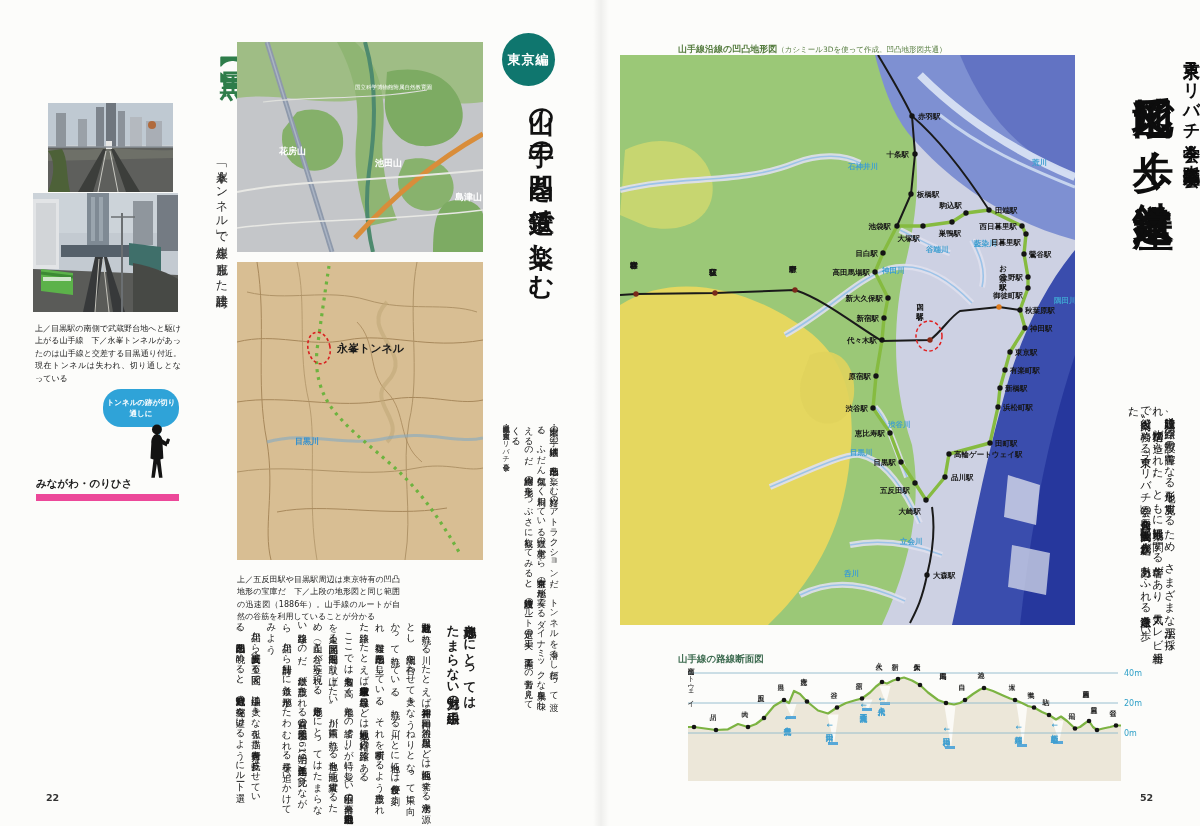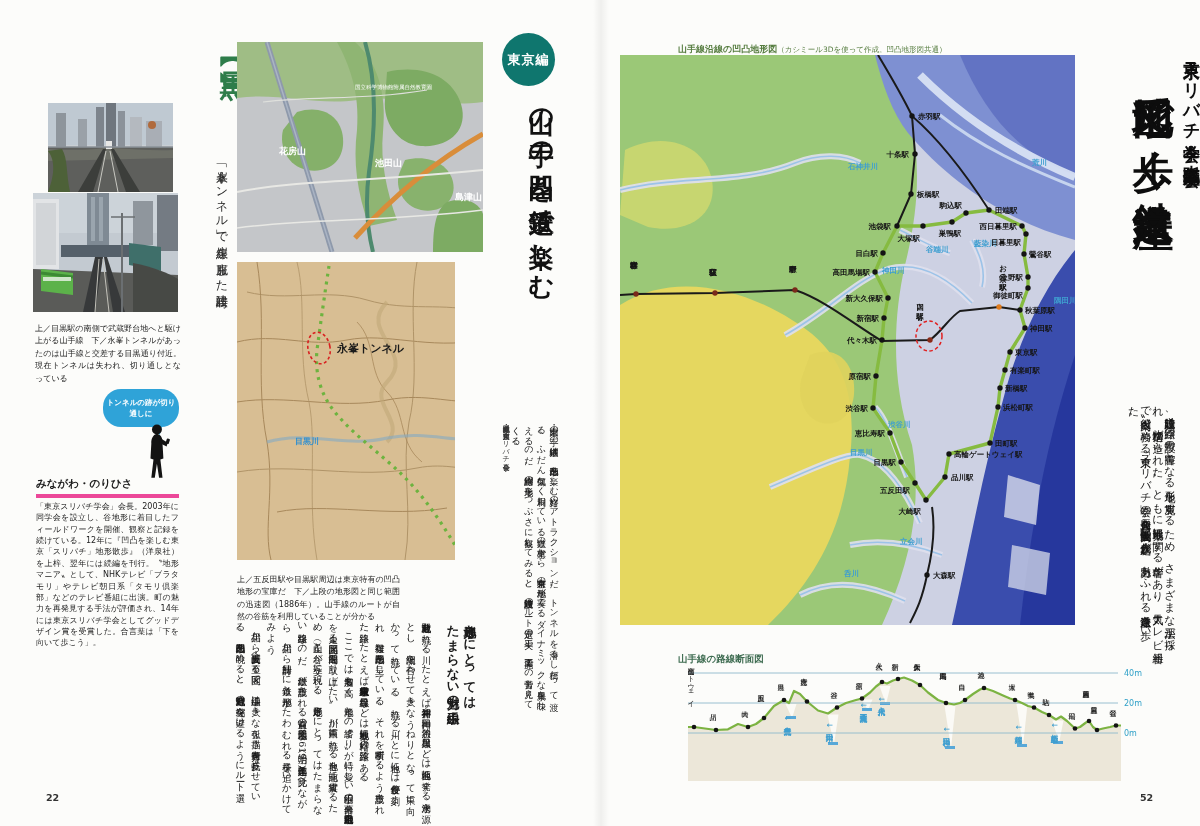--- a/index.html
+++ b/index.html
@@ -21,21 +21,21 @@
   .meguro-sub{position:absolute;left:201px;top:160px;height:250px;font-size:12px;color:#2b2b2b;
               letter-spacing:1px;}
   .bubble{position:absolute;left:103px;top:389px;width:76px;height:38px;background:#2fa3d8;
           border-radius:18px;display:flex;align-items:center;justify-content:center;text-align:center;
           color:#fff;font-size:7.5px;font-weight:bold;line-height:1.5;}
   .bubble .tail{position:absolute;right:14px;bottom:-8px;width:0;height:0;
           border-left:5px solid transparent;border-right:7px solid transparent;border-top:11px solid #2fa3d8;
           transform:rotate(-18deg);}
   .person{position:absolute;left:141px;top:424px;}
   .bio{position:absolute;left:36px;top:477px;width:143px;}
-  .bio h4{margin:0 0 3px 0;font-size:10.5px;font-weight:bold;border-bottom:4px solid #ec4899;padding-bottom:3px;}
+  .bio h4{margin:0 0 3px 0;font-size:10.5px;font-weight:bold;border-bottom:7px solid #ec4899;padding-bottom:3px;}
   .bio p{margin:0;font-size:8px;line-height:1.42;text-align:justify;color:#222;}
   .article{position:absolute;left:28px;top:616px;width:450px;height:194px;line-height:1.6;}
   .article h3{margin:0 0 0 10px;font-size:12.5px;font-weight:bold;line-height:1.35;}
   .article h3 span{display:block;}
   .article p{margin:0;font-size:9.5px;line-height:1.63;color:#161616;}
   .pagenum{position:absolute;font-size:9.5px;font-weight:bold;color:#333;}
 
   
   .map-frame{position:absolute;overflow:hidden;}
   .map-cap{position:absolute;left:237px;top:566px;width:163px;font-size:8px;line-height:1.55;
@@ -138,21 +138,20 @@
 
   <svg class="person" width="34" height="56" viewBox="0 0 30 52">
     <circle cx="14" cy="5" r="4.6" fill="#131313"></circle>
     <path d="M14,9 C10,10 8.6,14 8.8,18 L8,32 L10.8,33 L8.8,50 L12,50 L14,37 L16,50 L19.2,50 L17.2,33 L20,32 L19.2,18 C19.4,13 18,10 14,9 Z" fill="#131313"></path>
     <path d="M17,13 L24,17.5 L23,21 L16,17.5 Z" fill="#131313"></path>
     <rect x="22.6" y="13.5" width="3" height="5" rx="0.8" fill="#131313" transform="rotate(18 24 16)"></rect>
   </svg>
 
   <div class="bio">
     <h4>みながわ・のりひさ</h4>
-    <p>「東京スリバチ学会」会長。2003年に同学会を設立し、谷地形に着目したフィールドワークを開催、観察と記録を続けている。12年に『凹凸を楽しむ東京「スリバチ」地形散歩』（洋泉社）を上梓、翌年には続編を刊行。〝地形マニア〟として、NHKテレビ「ブラタモリ」やテレビ朝日系「タモリ倶楽部」などのテレビ番組に出演。町の魅力を再発見する手法が評価され、14年には東京スリバチ学会としてグッドデザイン賞を受賞した。合言葉は「下を向いて歩こう」。</p>
   </div>
 
   <div class="article vtx">
     <h3>
       <span>地形好きにとっては</span>
       <span>たまらない魅力の山手線</span>
     </h3>
     <p class="serif">武蔵野台地を流れる川、たとえば石神井川や神田川、渋谷川、目黒川などは台地面に発する湧水を源とし、細流を合わせて大きなうねりとなって東に向かって流れている。流れる川ごとに台地には侵食谷が刻まれ、複雑な凹凸地形を呈している。それを横断するよう敷設された路線、たとえば東急電鉄東横線や目黒線などは地形観察に格好の路線である。</p>
     <p class="serif">　ここでは知名度も高く、地形との〝絡まり〟が特に愛しい山手線の西半分、武蔵野（山手）台地を走る区間（品川～田端間）を取り上げたい。川が東西に流れる台地を南北に縦貫するため、山（丘）と谷が交互に現れる、地形好きにとってはたまらない路線なのだ。鉄道が敷設される直前の地形図（1886〈明治19〉年迅速図）と見比べながら、品川から時計回りに鉄道と地形がたわむれる様子を追いかけてみよう。</p>
     <p class="serif">　品川から大崎・五反田へ至る区間で、山手線は大きな弧を描き進行方向を反転させている。凹凸地形図を眺めると、武蔵野台地の突端を避けるようにルート選</p>
@@ -176,21 +175,21 @@
       <path d="M0,150 C60,138 130,140 246,128" stroke="#e8e8e4" stroke-width="2" fill="none"></path>
       <path d="M0,186 C70,176 150,180 246,168" stroke="#e8e8e4" stroke-width="1.5" fill="none"></path>
       <path d="M26,60 C80,54 130,58 190,48" stroke="#dfe0dc" stroke-width="1.2" fill="none"></path>
       <text class="tiny-lab" x="118" y="47">国立科学博物館附属自然教育園</text>
       <text class="hill-lab" x="42" y="112">花房山</text>
       <text class="hill-lab" x="138" y="124">池田山</text>
       <text class="hill-lab" x="218" y="158">島津山</text>
     </svg>
   </div>
 
-  <div class="map-frame" style="left:237px;top:262px;width:218px;height:298px;">
+  <div class="map-frame" style="left:237px;top:262px;width:246px;height:298px;">
     <svg width="246" height="298" viewBox="0 0 246 298">
       <rect width="246" height="298" fill="#d8be93"></rect>
       <path d="M10,30 C50,40 90,26 130,38 C170,50 210,40 240,50" stroke="#b09468" stroke-width="1" fill="none"></path>
       <path d="M0,80 C40,70 70,86 110,78 C150,70 190,88 246,78" stroke="#a8895c" stroke-width="1" fill="none"></path>
       <path d="M20,0 C30,60 18,120 30,180 C38,230 26,266 34,298" stroke="#a8895c" stroke-width="1" fill="none"></path>
       <path d="M180,0 C170,50 184,110 172,160 C164,204 176,250 168,298" stroke="#b09468" stroke-width="1" fill="none"></path>
       <path d="M0,140 C50,132 100,148 150,138 C190,130 220,144 246,138" stroke="#a8895c" stroke-width="1" fill="none"></path>
       <path d="M0,210 C60,200 120,218 180,206 C210,200 230,210 246,206" stroke="#b09468" stroke-width="1" fill="none"></path>
       <path d="M60,0 C70,40 60,90 72,140 C80,180 70,240 80,298" stroke="#b09468" stroke-width="0.8" fill="none"></path>
       <path d="M120,60 C140,80 130,110 150,130 C170,150 160,180 185,200" stroke="#a8895c" stroke-width="0.8" fill="none"></path>

